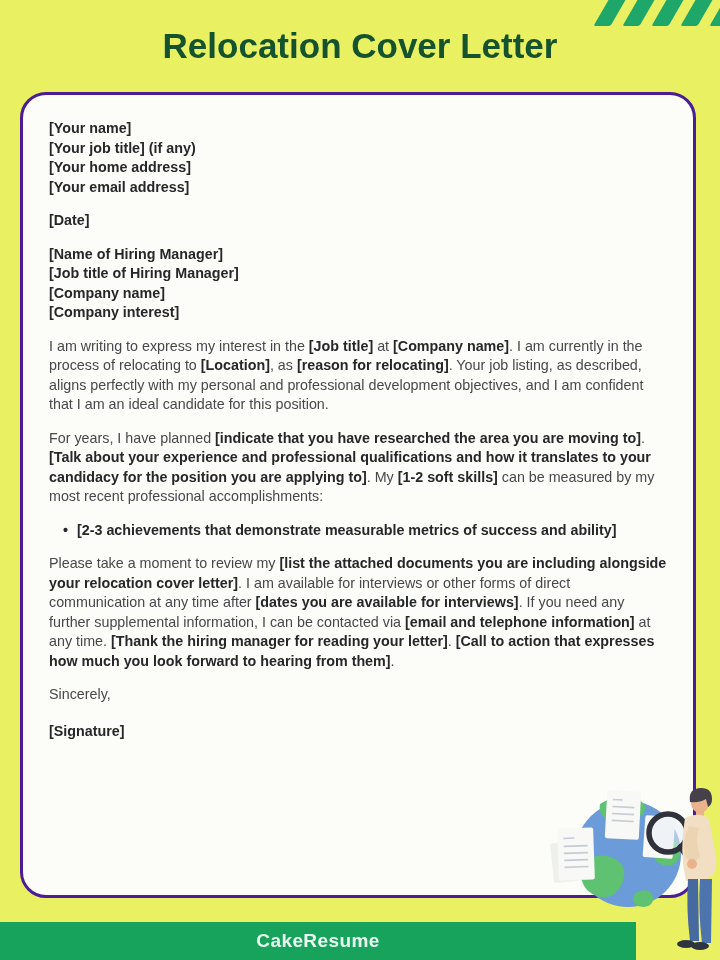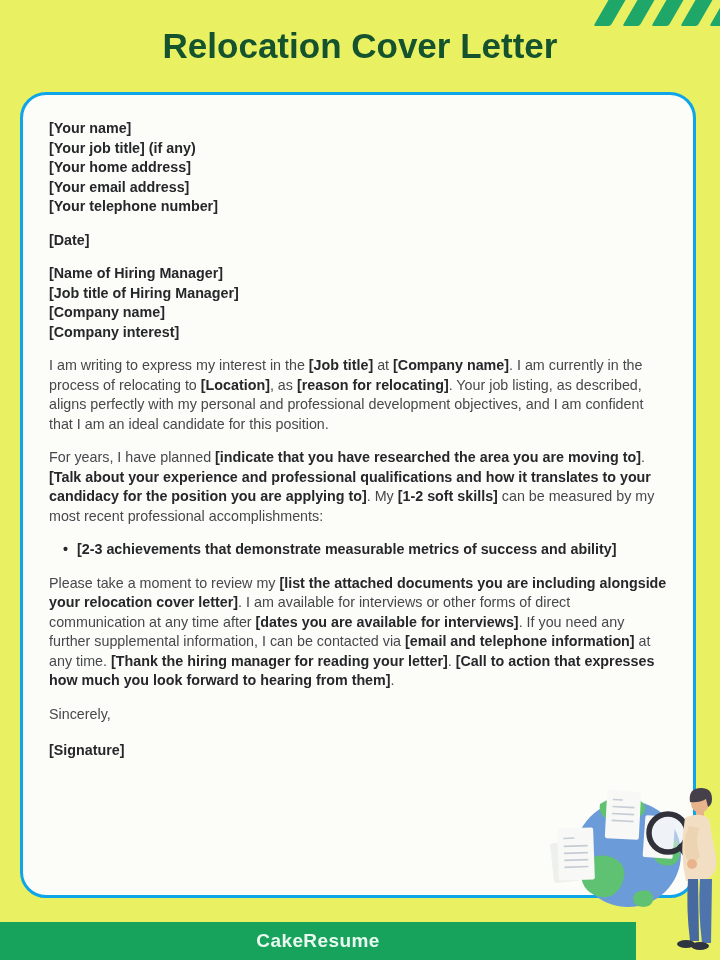--- a/index.html
+++ b/index.html
@@ -15,21 +15,21 @@
     transform:skewX(-30deg);margin-left:12px;
   }
   
   .page-title{
     position:absolute;top:26px;left:0;width:720px;text-align:center;
     font-size:35px;font-weight:bold;color:#14532d;letter-spacing:0px;margin:0;
   }
   
   .card{
     position:absolute;left:20px;top:92px;width:676px;height:806px;
-    background:#fcfcf9;border:3px solid #0ea5e9;border-radius:26px;
+    background:#fcfcf9;border:3px solid #4c1d95;border-radius:26px;
     box-sizing:border-box;z-index:1;
   }
   .letter-body{
     position:absolute;left:26px;top:24px;right:26px;bottom:8px;
     font-size:14.3px;line-height:19.5px;color:#47484c;overflow:hidden;
   }
   .letter-body b{color:#26272a;}
   .blk{margin:0 0 14px 0;}
   .blk.closing{margin-bottom:17px;}
   .blk.bullet{padding-left:14px;}
@@ -56,21 +56,20 @@
 
 <h1 class="page-title">Relocation Cover Letter</h1>
 
 <div class="card">
   <div class="letter-body">
       <div class="blk lines">
         <div class="line"><b>[Your name]</b></div>
         <div class="line"><b>[Your job title] (if any)</b></div>
         <div class="line"><b>[Your home address]</b></div>
         <div class="line"><b>[Your email address]</b></div>
-        <div class="line"><b>[Your telephone number]</b></div>
       </div>
       <div class="blk lines">
         <div class="line"><b>[Date]</b></div>
       </div>
       <div class="blk lines">
         <div class="line"><b>[Name of Hiring Manager]</b></div>
         <div class="line"><b>[Job title of Hiring Manager]</b></div>
         <div class="line"><b>[Company name]</b></div>
         <div class="line"><b>[Company interest]</b></div>
       </div>

